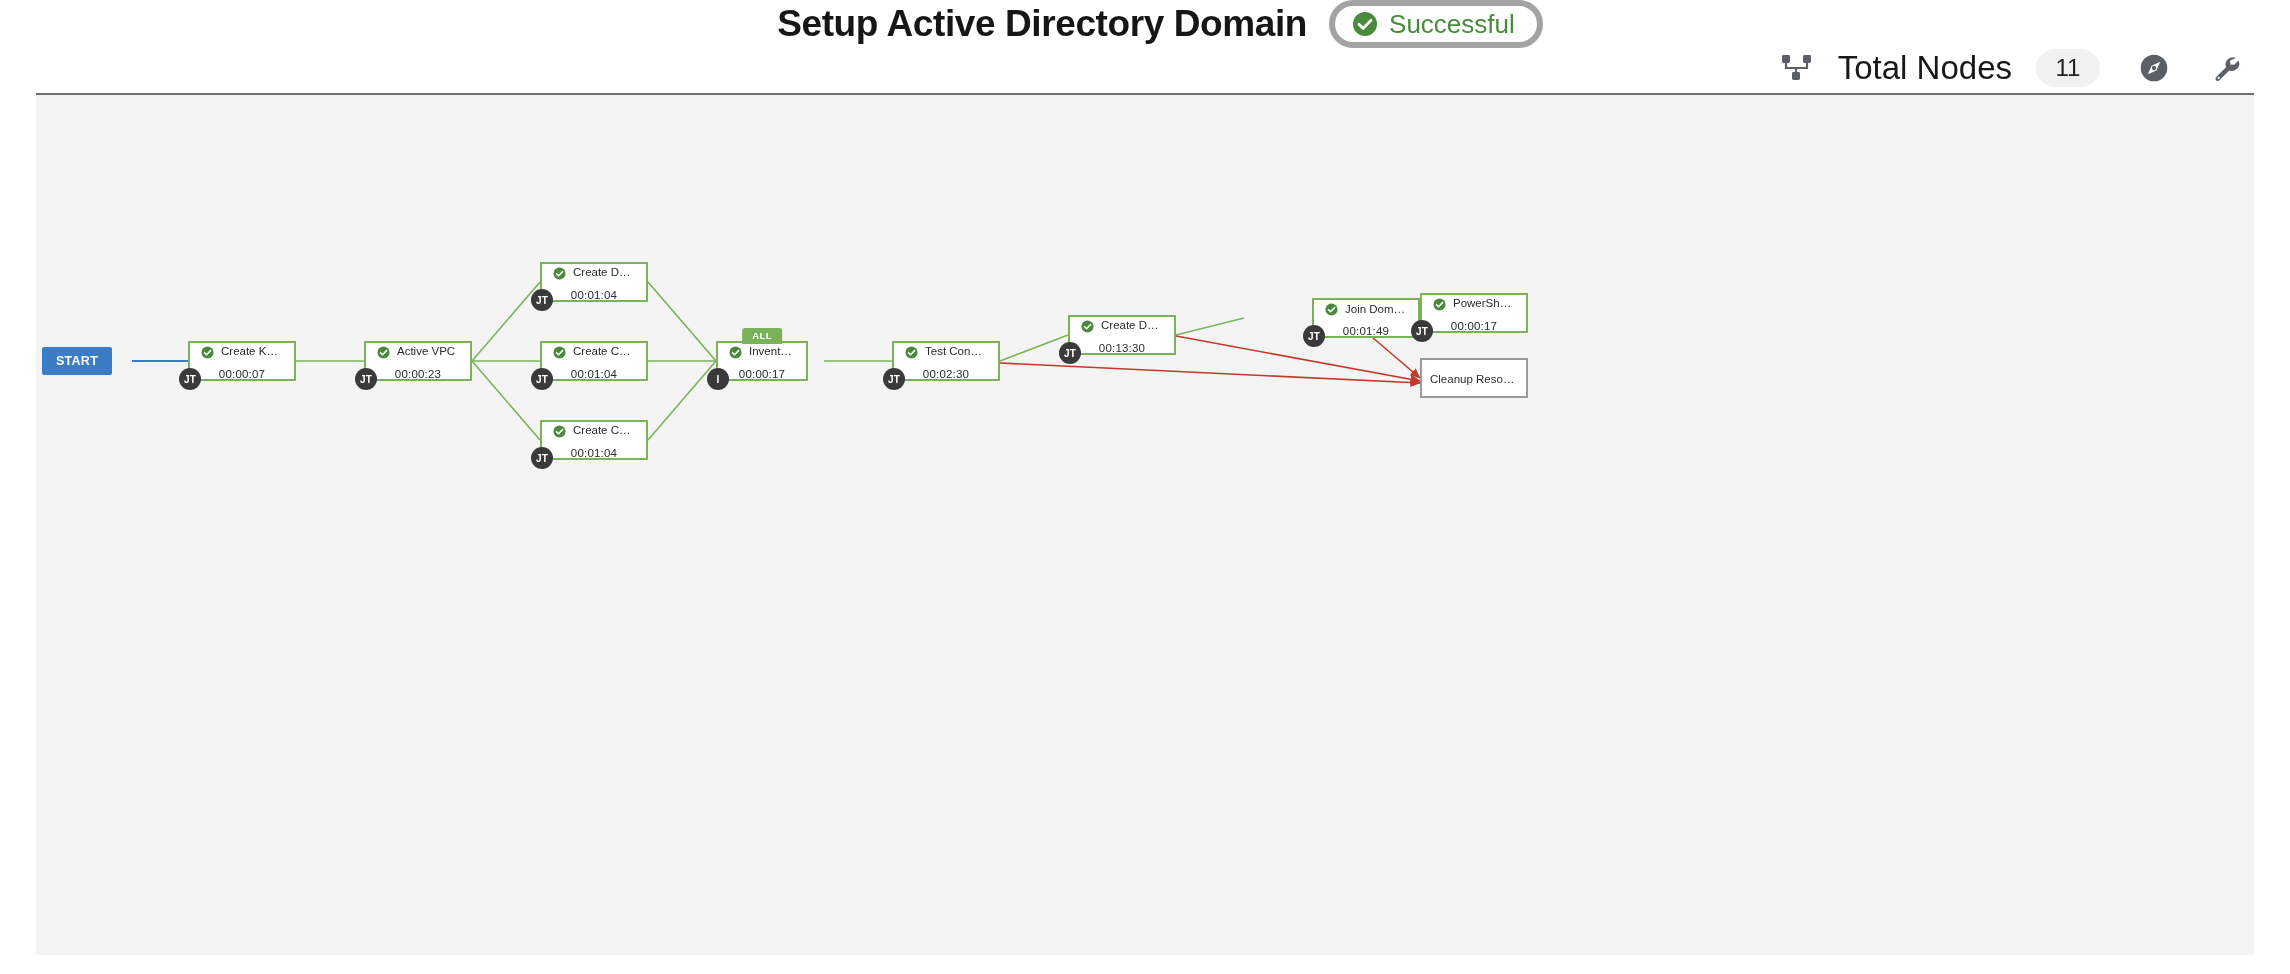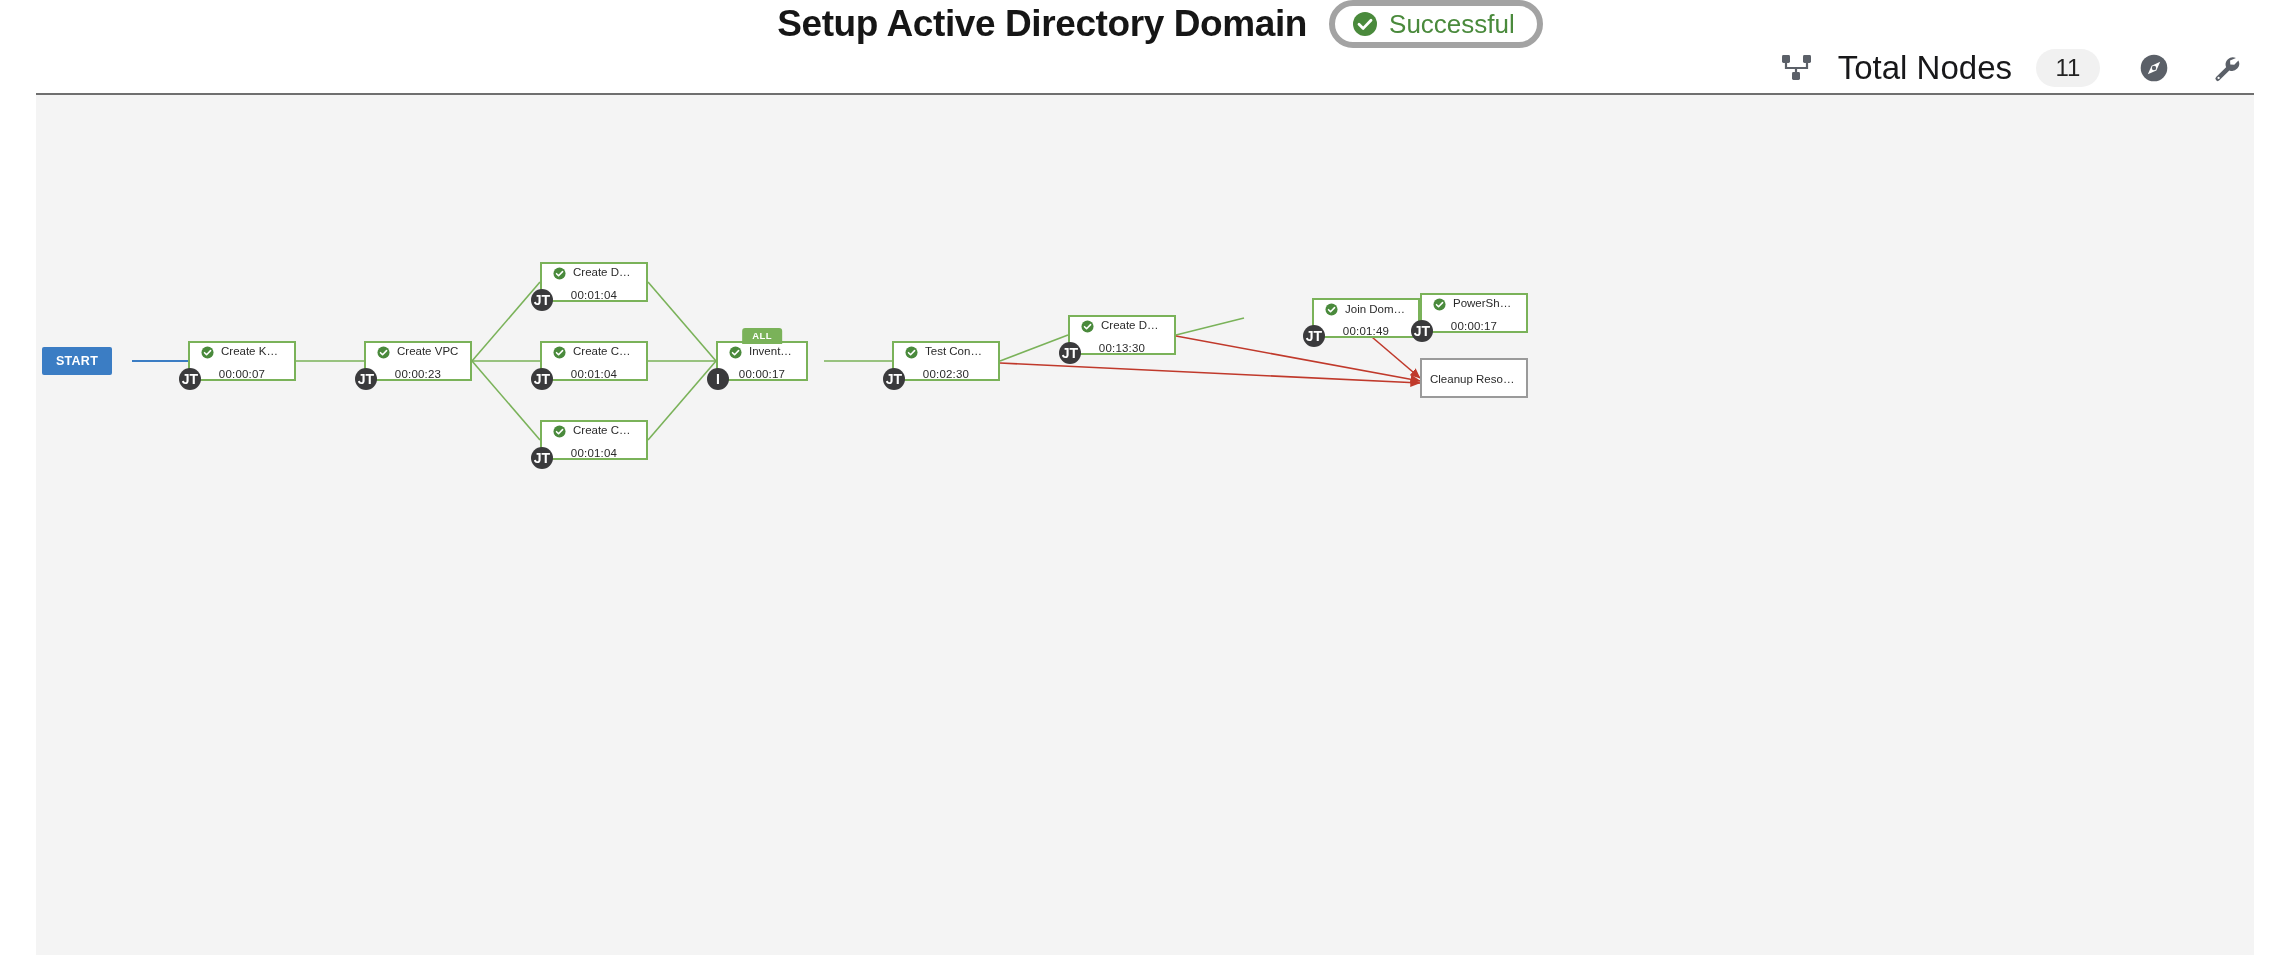--- a/index.html
+++ b/index.html
@@ -170,21 +170,21 @@
 
   
   .node-badge {
     position: absolute;
     left: -11px;
     bottom: -11px;
     width: 22px; height: 22px;
     border-radius: 50%;
     background: #3a3a3c;
     color: #ffffff;
-    font-size: 14px;
+    font-size: 10px;
     font-weight: bold;
     display: flex;
     align-items: center;
     justify-content: center;
     letter-spacing: 0.2px;
   }
   
   .node-tag {
     position: absolute;
     top: -15px;
@@ -318,21 +318,21 @@
   </div>
 
   <div class="node" style="left:328px; top:246px; width:108px; height:40px;">
     <div class="node-title-row">
       <span class="node-check">
         <svg viewBox="0 0 14 14" width="13" height="13">
             <circle cx="7" cy="7" r="6.5" fill="#4a8a3c"></circle>
             <path d="M3.8 7.2 L6 9.4 L10.3 5" fill="none" stroke="#fff" stroke-width="1.7" stroke-linecap="round" stroke-linejoin="round"></path>
           </svg>
       </span>
-      <span class="node-title">Create VPC</span>
+      <span class="node-title">Active VPC</span>
     </div>
     <div class="node-elapsed">00:00:23</div>
     <div class="node-badge">JT</div>
   </div>
 
   <div class="node" style="left:504px; top:167px; width:108px; height:40px;">
     <div class="node-title-row">
       <span class="node-check">
         <svg viewBox="0 0 14 14" width="13" height="13">
             <circle cx="7" cy="7" r="6.5" fill="#4a8a3c"></circle>

